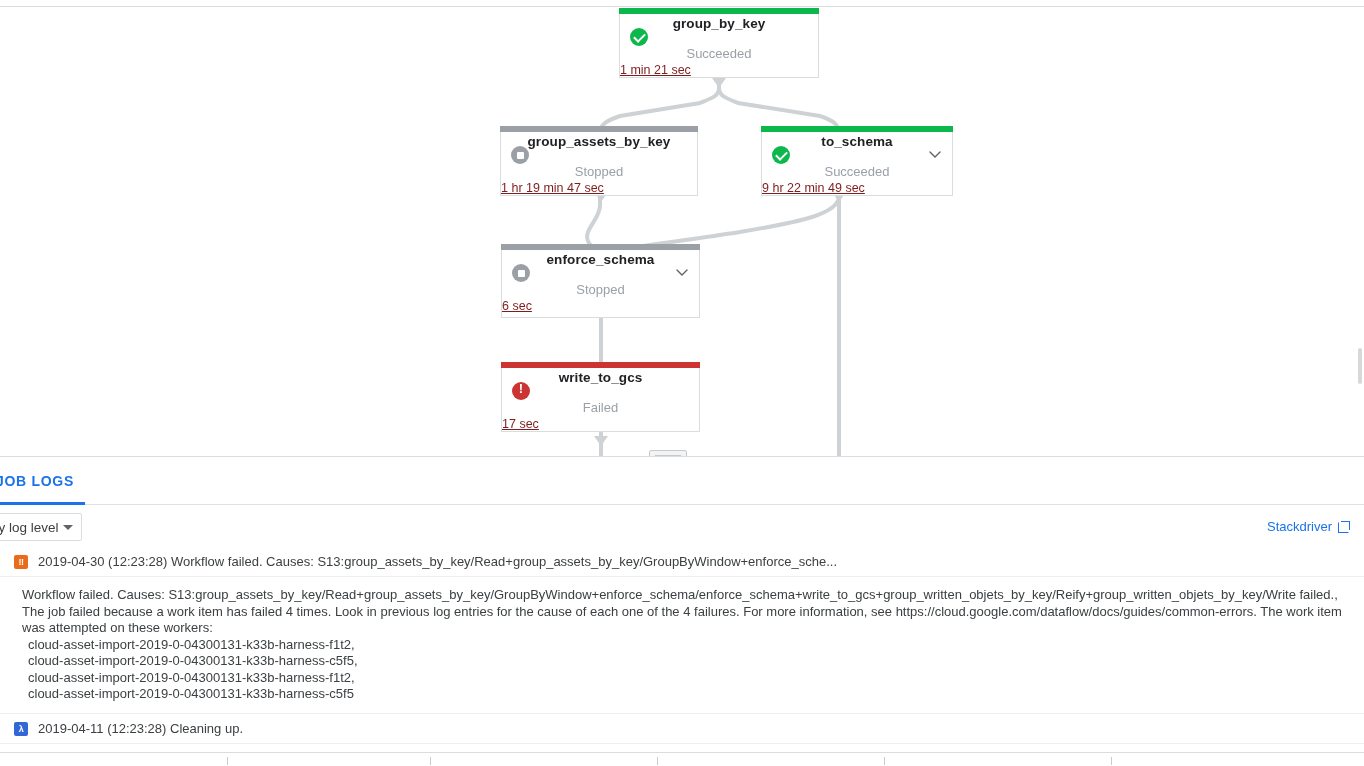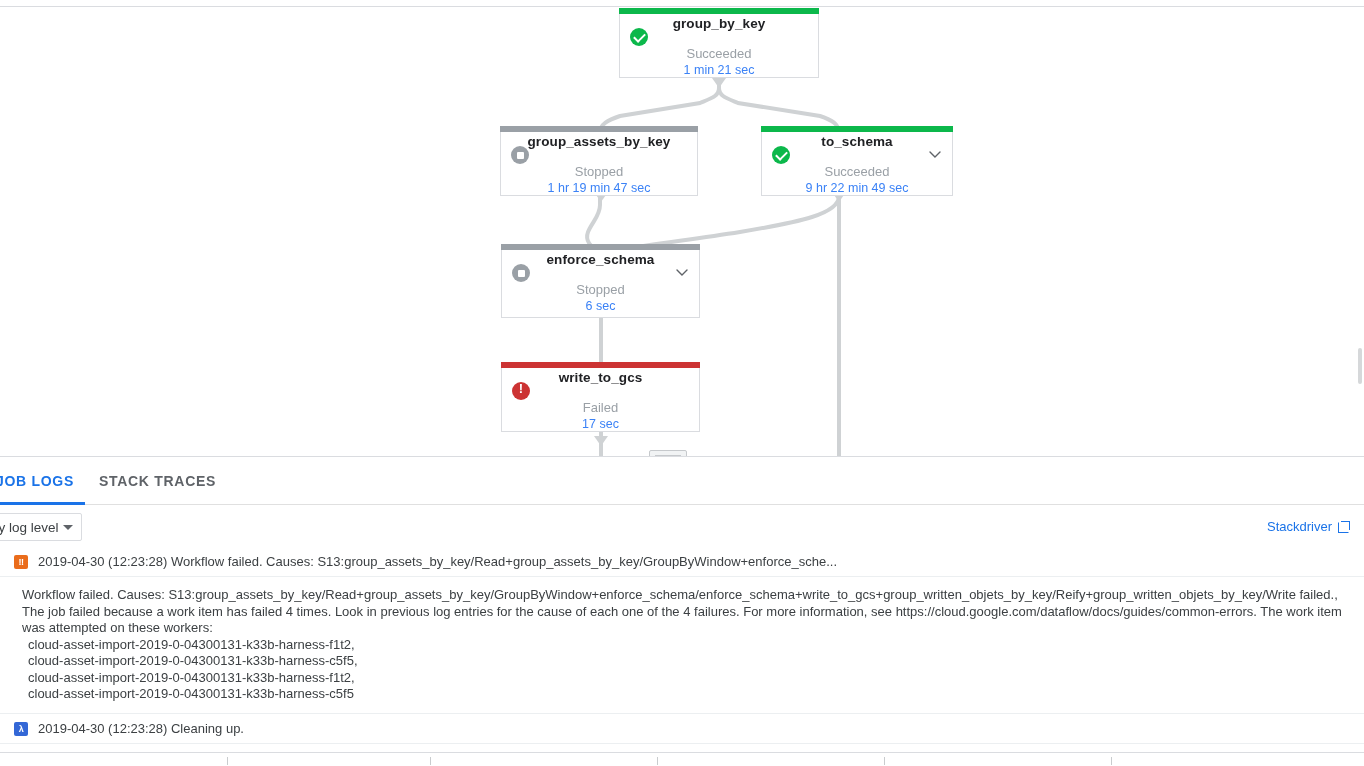--- a/index.html
+++ b/index.html
@@ -59,24 +59,25 @@
     margin-top: 2px;
     letter-spacing: 0.1px;
   }
   .node .st {
     text-align: center;
     font-size: 13px;
     color: #9aa0a6;
     margin-top: 15px;
   }
   .node .du {
-    text-align: center;
+    text-align: left;
     font-size: 12.5px;
-    color: #3b82f6;
+    color: #7f1d1d;
     margin-top: 2px;
+    text-decoration: underline;
   }
 
   
   .ico-check { width: 18px; height: 18px; border-radius: 50%; background: #0cb84b; position: relative; }
   .ico-check::after {
     content: ""; position: absolute;
     left: 4px; top: 4.5px;
     width: 9px; height: 5px;
     border-left: 2.2px solid #fff; border-bottom: 2.2px solid #fff;
     transform: rotate(-45deg);
@@ -346,23 +347,20 @@
 
   <div id="splitter-handle"></div>
 
   <div id="logs-pane">
 
     <div id="tabstrip">
       <div class="tab active" id="tab-joblogs">
         <span>JOB LOGS</span>
         <span class="underline"></span>
       </div>
-      <div class="tab" id="tab-stacktraces">
-        <span>STACK TRACES</span>
-      </div>
     </div>
 
     <div id="filterbar">
       <div id="log-level-select">
         <span>ny log level</span>
         <span class="caret"></span>
       </div>
       <div id="stackdriver-link">
         <span>Stackdriver</span>
         <span class="ext-icon"></span>
@@ -379,21 +377,21 @@
       <ul class="workers">
         <li>cloud-asset-import-2019-0-04300131-k33b-harness-f1t2,</li>
         <li>cloud-asset-import-2019-0-04300131-k33b-harness-c5f5,</li>
         <li>cloud-asset-import-2019-0-04300131-k33b-harness-f1t2,</li>
         <li>cloud-asset-import-2019-0-04300131-k33b-harness-c5f5</li>
       </ul>
     </div>
 
     <div class="log-row">
       <div class="sev sev-info">λ</div>
-      <div class="msg">2019-04-30 (12:23:28) Cleaning up.</div>
+      <div class="msg">2019-04-11 (12:23:28) Cleaning up.</div>
     </div>
 
     <div class="log-row">
       <div class="sev sev-info">λ</div>
       <div class="msg">2019-04-30 (12:23:28) Starting worker pool teardown.</div>
     </div>
 
     <div id="bottom-strip">
       <div class="tick" style="left:227px"></div>
       <div class="tick" style="left:430px"></div>

